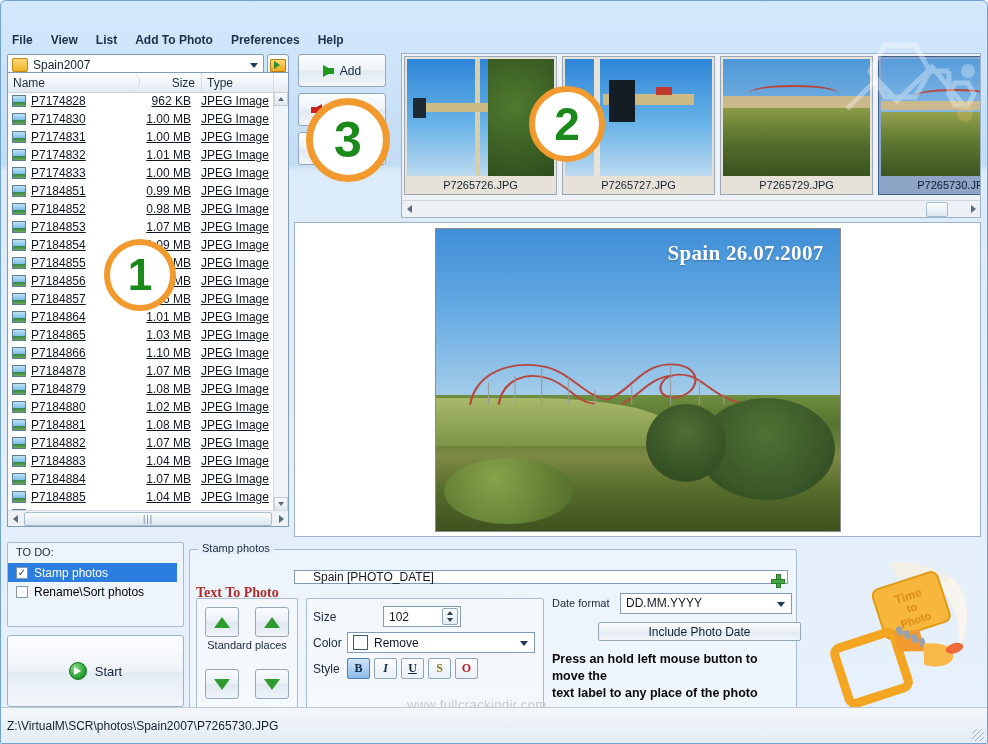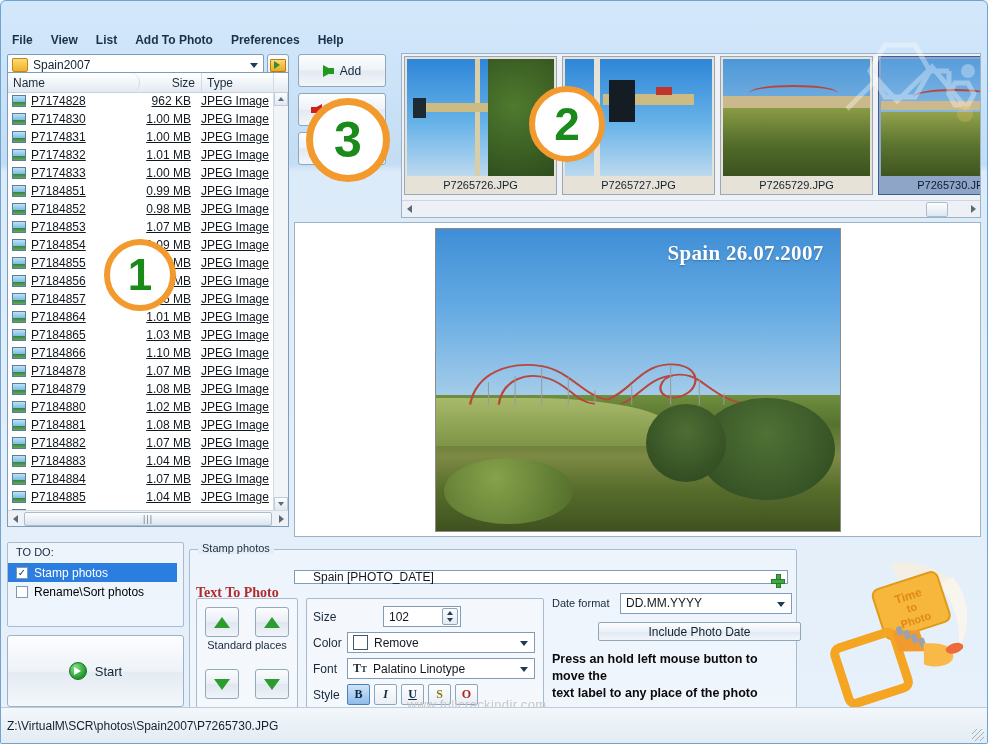--- a/index.html
+++ b/index.html
@@ -735,28 +735,20 @@
           </div>
           <div class="frow">
             <div class="flbl">Color</div>
             <div class="fctrl">
               <span class="swatch"></span>
               <span>Remove</span>
               <span class="dd-arrow"></span>
             </div>
           </div>
           <div class="frow">
-            <div class="flbl">Font</div>
-            <div class="fctrl">
-              <span class="fontglyph">T<span style="font-size:9px">T</span></span>
-              <span>Palatino Linotype</span>
-              <span class="dd-arrow"></span>
-            </div>
-          </div>
-          <div class="frow">
             <div class="flbl">Style</div>
             <div class="stylebtns">
               <div class="sbtn b on">B</div>
               <div class="sbtn i">I</div>
               <div class="sbtn u">U</div>
               <div class="sbtn s">S</div>
               <div class="sbtn o">O</div>
             </div>
           </div>
         </div>

